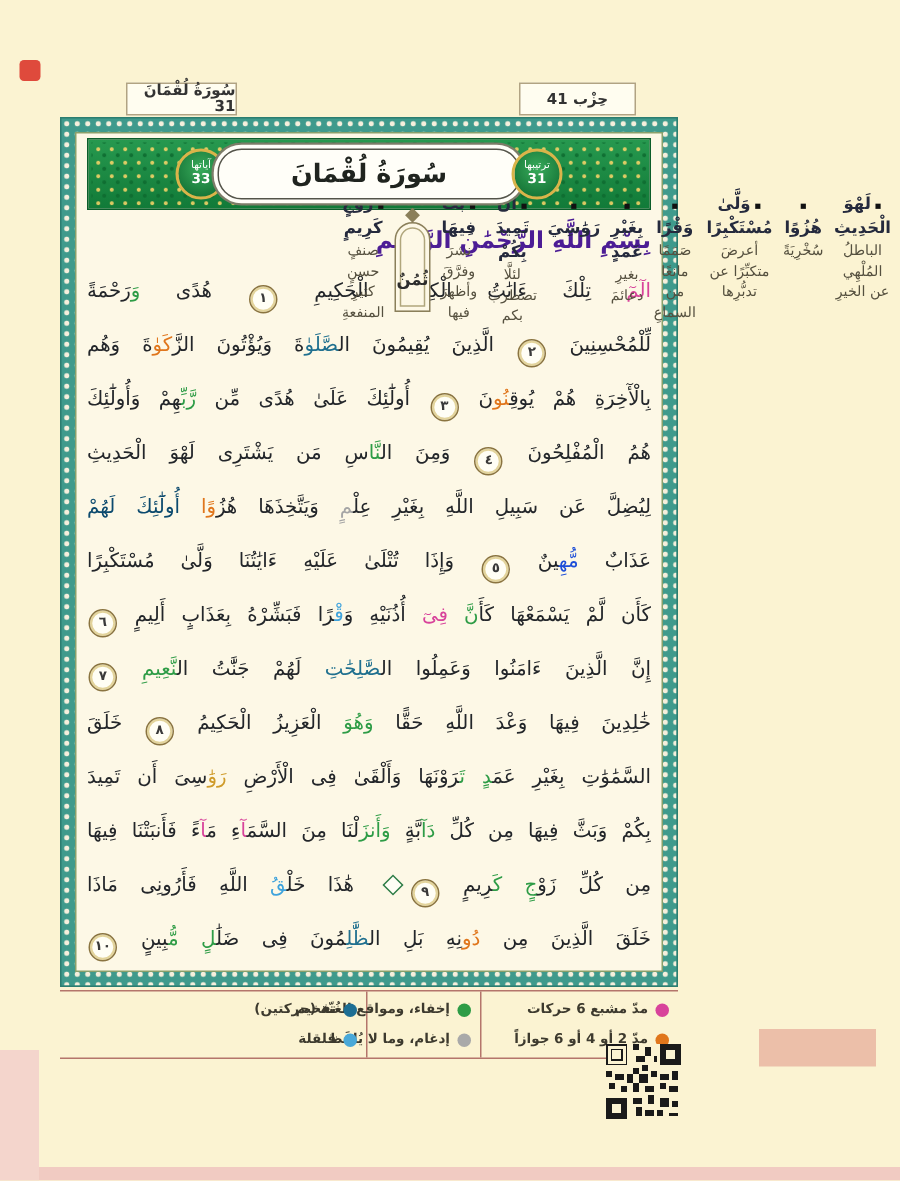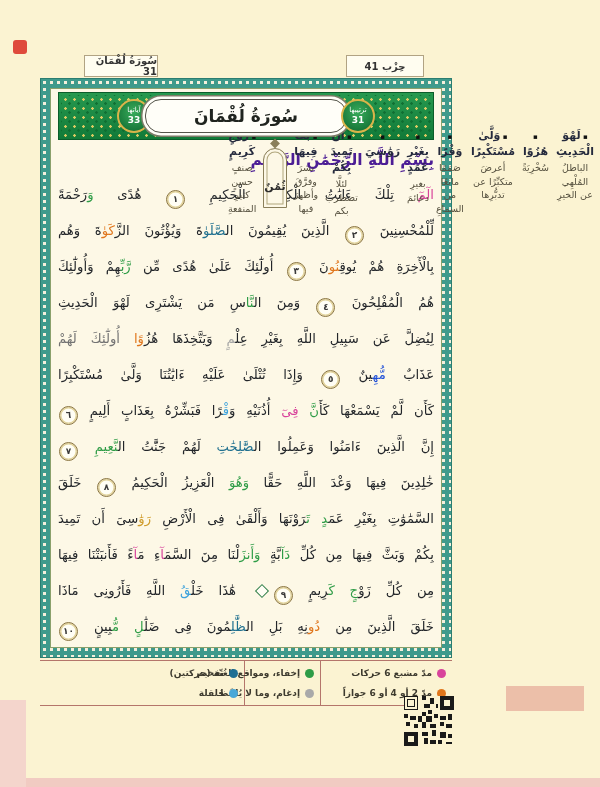--- a/index.html
+++ b/index.html
@@ -106,21 +106,21 @@
           <span class="num">31</span>
         </div>
       </div>
       <div class="qtext">
         <div class="basmala">بِسْمِ اللَّهِ الرَّحْمَٰنِ الرَّحِيمِ</div>
 
       <div class="qline"><span style="color: rgb(216, 67, 155);">الٓمٓ </span><span style="color: rgb(35, 38, 42);">تِلْكَ ءَايَٰتُ الْكِتَٰبِ الْحَكِيمِ </span><span class="verse">١</span><span style="color: rgb(35, 38, 42);"> هُدًى </span><span style="color: rgb(46, 156, 70);">وَ</span><span style="color: rgb(35, 38, 42);">رَحْمَةً</span></div>
           <div class="qline"><span style="color: rgb(35, 38, 42);">لِّلْمُحْسِنِينَ </span><span class="verse">٢</span><span style="color: rgb(35, 38, 42);"> الَّذِينَ يُقِيمُونَ ال</span><span style="color: rgb(32, 112, 143);">صَّلَوٰ</span><span style="color: rgb(35, 38, 42);">ةَ وَيُؤْتُونَ الزَّ</span><span style="color: rgb(224, 118, 28);">كَوٰ</span><span style="color: rgb(35, 38, 42);">ةَ وَهُم</span></div>
           <div class="qline"><span style="color: rgb(35, 38, 42);">بِالْأٓخِرَةِ هُمْ يُوقِ</span><span style="color: rgb(224, 118, 28);">نُو</span><span style="color: rgb(35, 38, 42);">نَ </span><span class="verse">٣</span><span style="color: rgb(35, 38, 42);"> أُولَٰٓئِكَ عَلَىٰ هُدًى مِّن </span><span style="color: rgb(46, 156, 70);">رَّبِّ</span><span style="color: rgb(35, 38, 42);">هِمْ وَأُولَٰٓئِكَ</span></div>
           <div class="qline"><span style="color: rgb(35, 38, 42);">هُمُ الْمُفْلِحُونَ </span><span class="verse">٤</span><span style="color: rgb(35, 38, 42);"> وَمِنَ ال</span><span style="color: rgb(46, 156, 70);">نَّا</span><span style="color: rgb(35, 38, 42);">سِ مَن يَشْتَرِى لَهْوَ الْحَدِيثِ</span></div>
-          <div class="qline"><span style="color: rgb(35, 38, 42);">لِيُضِلَّ عَن سَبِيلِ اللَّهِ بِغَيْرِ عِلْ</span><span style="color: rgb(165, 165, 165);">مٍ</span><span style="color: rgb(35, 38, 42);"> وَيَتَّخِذَهَا هُزُ</span><span style="color: rgb(224, 118, 28);">وًا</span><span style="color: #737373;"> أُولَٰٓئِكَ لَهُمْ</span></div>
+          <div class="qline"><span style="color: rgb(35, 38, 42);">لِيُضِلَّ عَن سَبِيلِ اللَّهِ بِغَيْرِ عِلْ</span><span style="color: rgb(165, 165, 165);">مٍ</span><span style="color: rgb(35, 38, 42);"> وَيَتَّخِذَهَا هُزُ</span><span style="color: rgb(224, 118, 28);">وًا</span><span style="color: #0c4a6e;"> أُولَٰٓئِكَ لَهُمْ</span></div>
           <div class="qline"><span style="color: rgb(35, 38, 42);">عَذَابٌ </span><span style="color: #1d4ed8;">مُّهِ</span><span style="color: rgb(35, 38, 42);">ينٌ </span><span class="verse">٥</span><span style="color: rgb(35, 38, 42);"> وَإِذَا تُتْلَىٰ عَلَيْهِ ءَايَٰتُنَا وَلَّىٰ مُسْتَكْبِرًا</span></div>
           <div class="qline"><span style="color: rgb(35, 38, 42);">كَأَن لَّمْ يَسْمَعْهَا كَأَ</span><span style="color: rgb(46, 156, 70);">نَّ</span><span style="color: rgb(35, 38, 42);"> </span><span style="color: rgb(216, 67, 155);">فِىٓ</span><span style="color: rgb(35, 38, 42);"> أُذُنَيْهِ وَ</span><span style="color: rgb(63, 163, 220);">قْ</span><span style="color: rgb(35, 38, 42);">رًا فَبَشِّرْهُ بِعَذَابٍ أَلِيمٍ </span><span class="verse">٦</span></div>
           <div class="qline"><span style="color: rgb(35, 38, 42);">إِنَّ الَّذِينَ ءَامَنُوا وَعَمِلُوا ال</span><span style="color: rgb(32, 112, 143);">صَّٰلِحَٰتِ</span><span style="color: rgb(35, 38, 42);"> لَهُمْ جَنَّٰتُ ال</span><span style="color: rgb(46, 156, 70);">نَّعِيمِ </span><span class="verse">٧</span></div>
           <div class="qline"><span style="color: rgb(35, 38, 42);">خَٰلِدِينَ فِيهَا وَعْدَ اللَّهِ حَقًّا </span><span style="color: rgb(46, 156, 70);">وَهُوَ</span><span style="color: rgb(35, 38, 42);"> الْعَزِيزُ الْحَكِيمُ </span><span class="verse">٨</span><span style="color: rgb(35, 38, 42);"> خَلَقَ</span></div>
           <div class="qline"><span style="color: rgb(35, 38, 42);">السَّمَٰوَٰتِ بِغَيْرِ عَمَ</span><span style="color: rgb(46, 156, 70);">دٍ تَ</span><span style="color: rgb(35, 38, 42);">رَوْنَهَا وَأَلْقَىٰ فِى الْأَرْضِ </span><span style="color: rgb(207, 155, 42);">رَوَٰ</span><span style="color: rgb(35, 38, 42);">سِىَ أَن تَمِيدَ</span></div>
           <div class="qline"><span style="color: rgb(35, 38, 42);">بِكُمْ وَبَثَّ فِيهَا مِن كُلِّ </span><span style="color: rgb(46, 156, 70);">دَآ</span><span style="color: rgb(35, 38, 42);">بَّةٍ </span><span style="color: rgb(46, 156, 70);">وَأَنزَ</span><span style="color: rgb(35, 38, 42);">لْنَا مِنَ السَّمَ</span><span style="color: rgb(216, 67, 155);">آ</span><span style="color: rgb(35, 38, 42);">ءِ مَ</span><span style="color: rgb(216, 67, 155);">آ</span><span style="color: rgb(35, 38, 42);">ءً فَأَنبَتْنَا فِيهَا</span></div>
           <div class="qline"><span style="color: rgb(35, 38, 42);">مِن كُلِّ زَوْ</span><span style="color: rgb(46, 156, 70);">جٍ كَ</span><span style="color: rgb(35, 38, 42);">رِيمٍ </span><span class="verse">٩</span><span class="rub"></span><span style="color: rgb(35, 38, 42);"> هَٰذَا خَلْ</span><span style="color: rgb(63, 163, 220);">قُ</span><span style="color: rgb(35, 38, 42);"> اللَّهِ فَأَرُونِى مَاذَا</span></div>
           <div class="qline"><span style="color: rgb(35, 38, 42);">خَلَقَ الَّذِينَ مِن </span><span style="color: rgb(224, 118, 28);">دُو</span><span style="color: rgb(35, 38, 42);">نِهِ بَلِ ال</span><span style="color: rgb(32, 112, 143);">ظَّٰلِ</span><span style="color: rgb(35, 38, 42);">مُونَ فِى ضَلَٰ</span><span style="color: rgb(46, 156, 70);">لٍ مُّ</span><span style="color: rgb(35, 38, 42);">بِينٍ </span><span class="verse">١٠</span></div>
         </div>
     </div>

